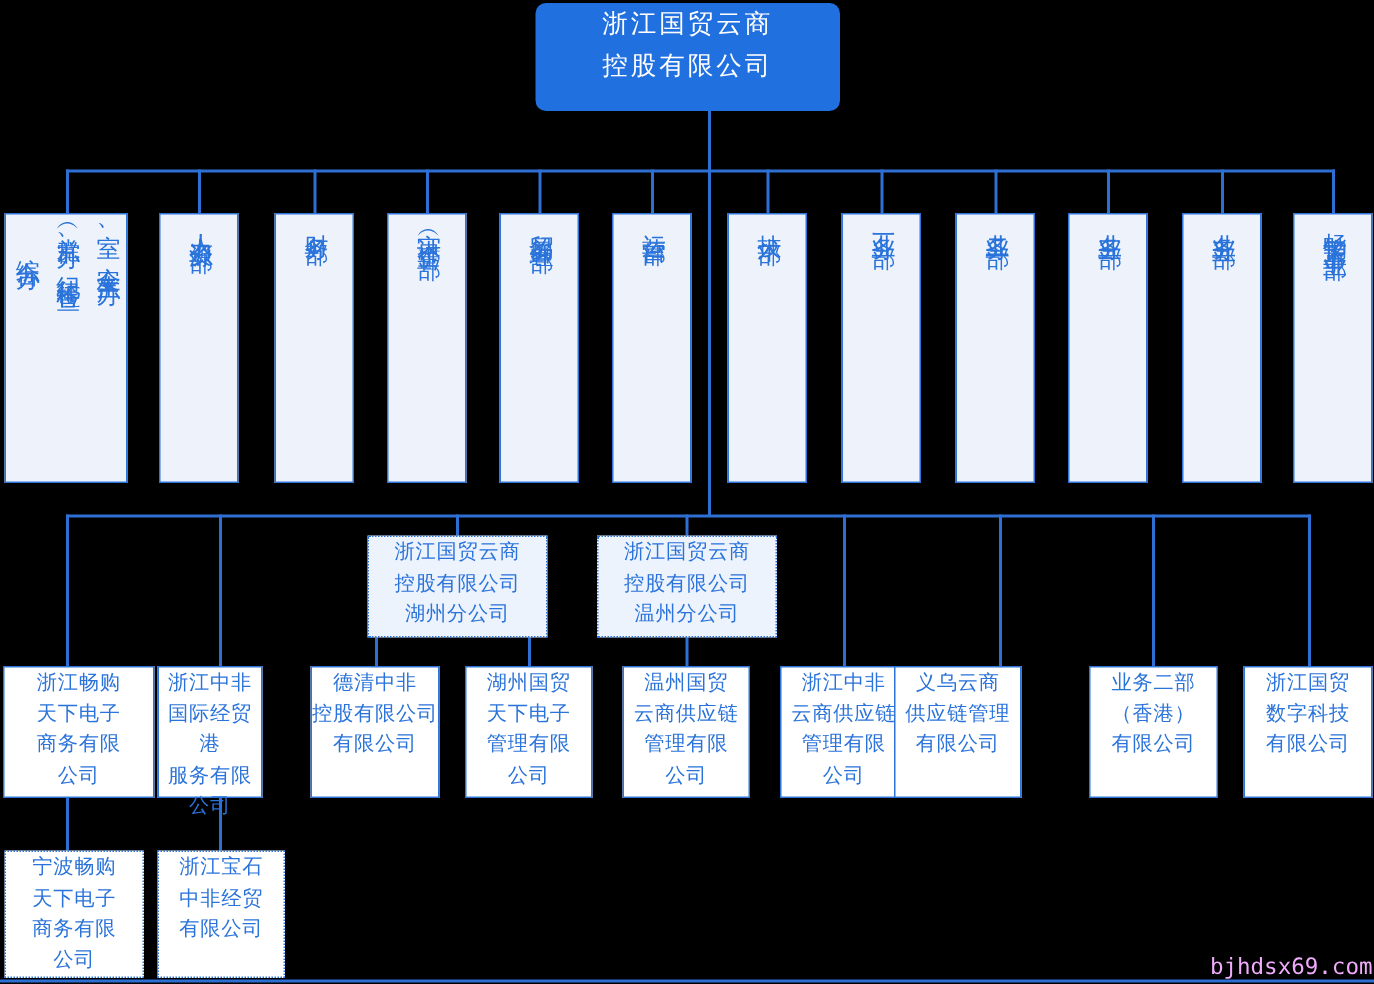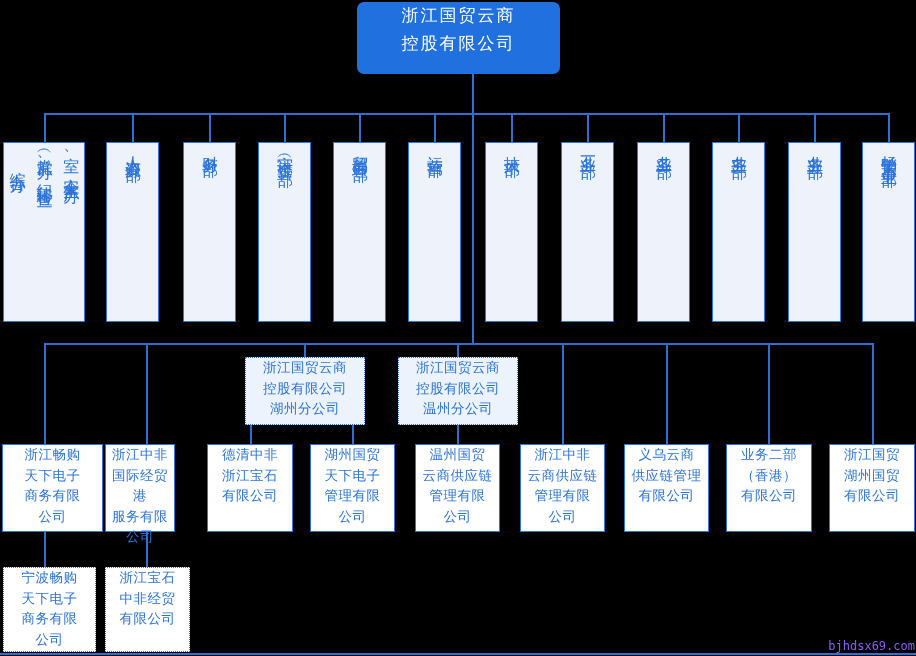--- a/index.html
+++ b/index.html
@@ -30,23 +30,23 @@
   }
   .subsub{
     background:#ffffff;border:1.5px dotted #2e74d9;color:#2a73da;
   }
   .htext{
     white-space:pre-line;text-align:center;font-size:13.5px;line-height:1.52;letter-spacing:0.5px;
   }
   .vline{position:absolute;width:1.5px;background:#2e6fd4;}
   .hline{position:absolute;height:1.5px;background:#2e6fd4;}
   .watermark{
-    position:absolute;right:1px;bottom:3px;color:#8b5cf6;
+    position:absolute;right:1px;bottom:3px;color:#f0abfc;
     font-family:"DejaVu Sans Mono","Liberation Mono",monospace;
-    font-size:12px;letter-spacing:0px;
+    font-size:15px;letter-spacing:0px;
   }
 </style>
 </head>
 <body>
 
 <div class="canvas">
 
   <div class="vline" style="left:472px;top:74px;height:270px"></div>
   <div class="hline" style="left:44px;top:113px;width:846px"></div>
   <div class="vline" style="left:44px;top:113px;height:29px"></div>
@@ -143,54 +143,54 @@
 公司</span>
   </div>
   <div class="box company" style="left:105px;top:444px;width:70px;height:88px">
     <span class="htext">浙江中非
 国际经贸港
 服务有限
 公司</span>
   </div>
   <div class="box company" style="left:207px;top:444px;width:86px;height:88px">
     <span class="htext">德清中非
-浙江宝石
+控股有限公司
 有限公司</span>
   </div>
   <div class="box company" style="left:310px;top:444px;width:85px;height:88px">
     <span class="htext">湖州国贸
 天下电子
 管理有限
 公司</span>
   </div>
   <div class="box company" style="left:415px;top:444px;width:85px;height:88px">
     <span class="htext">温州国贸
 云商供应链
 管理有限
 公司</span>
   </div>
   <div class="box company" style="left:520px;top:444px;width:85px;height:88px">
     <span class="htext">浙江中非
 云商供应链
 管理有限
 公司</span>
   </div>
-  <div class="box company" style="left:624px;top:444px;width:85px;height:88px">
+  <div class="box company" style="left:596px;top:444px;width:85px;height:88px">
     <span class="htext">义乌云商
 供应链管理
 有限公司</span>
   </div>
   <div class="box company" style="left:726px;top:444px;width:86px;height:88px">
     <span class="htext">业务二部
 （香港）
 有限公司</span>
   </div>
   <div class="box company" style="left:829px;top:444px;width:86px;height:88px">
     <span class="htext">浙江国贸
-湖州国贸
+数字科技
 有限公司</span>
   </div>
 
   <div class="box subsub" style="left:3px;top:567px;width:93px;height:85px">
     <span class="htext">宁波畅购
 天下电子
 商务有限
 公司</span>
   </div>
   <div class="box subsub" style="left:105px;top:567px;width:85px;height:85px">

